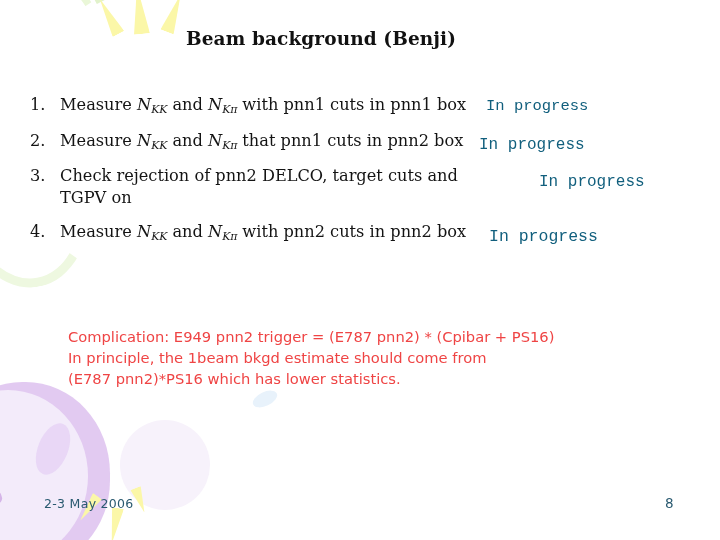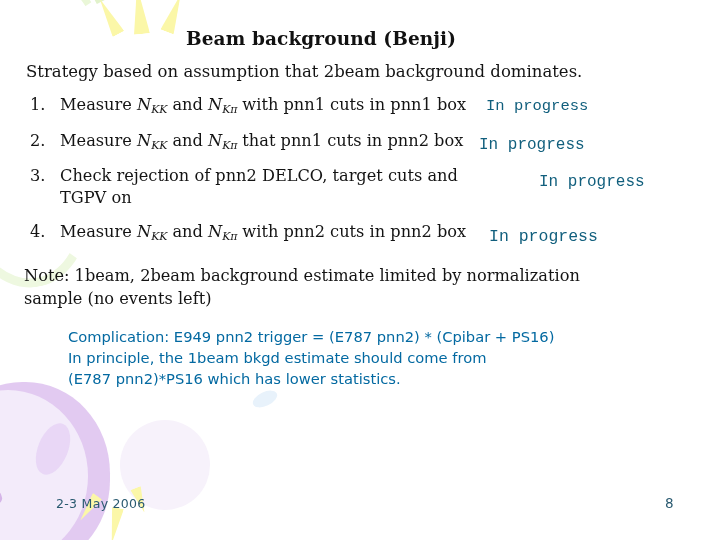--- a/index.html
+++ b/index.html
@@ -227,35 +227,34 @@
   .ip4 { left: 489px; top: 227px; font-size: 16.5px; }
 
   
   .complication {
     position: absolute;
     left: 68px;
     top: 327px;
     width: 640px;
     font-family: "DejaVu Sans", "Liberation Sans", sans-serif;
     font-size: 14.7px;
-    color: #0369a1;
+    color: #ef4444;
     line-height: 1.42;
     white-space: pre;
   }
 
   
   .footer-date {
     position: absolute;
     left: 44px;
     top: 496px;
     font-family: "DejaVu Sans", "Liberation Sans", sans-serif;
     font-size: 12.5px;
     color: #2a5a70;
     letter-spacing: .3px;
-    margin-left: 12px;
   }
   .footer-page {
     position: absolute;
     left: 665px;
     top: 495px;
     font-family: "DejaVu Sans", "Liberation Sans", sans-serif;
     font-size: 13.5px;
     color: #2a5a70;
   }
 </style>
@@ -282,21 +281,20 @@
   <div class="deco balloon-knot"></div>
 
   <div class="deco ray ray-d"></div>
   <div class="deco ray ray-e"></div>
   <div class="deco ray ray-f"></div>
 
   <div class="content">
 
     <div class="slide-title">Beam background (Benji)</div>
 
-    <div class="strategy-line">Strategy based on assumption that 2beam background dominates.</div>
 
     <ol class="numlist" style="list-style:none;margin:0;padding:0;">
 
       <li class="li">
         <span class="num">1.</span>
         <span class="txt"><span>Measure </span><span class="mvar">N</span><span class="msub">KK</span><span> and </span><span class="mvar">N</span><span class="msub">Kπ</span><span> with pnn1 cuts in pnn1 box</span></span>
       </li>
 
       <li class="li">
         <span class="num">2.</span>
@@ -308,21 +306,20 @@
         <span class="txt"><span>Check rejection of pnn2 DELCO, target cuts and TGPV on</span></span>
       </li>
 
       <li class="li">
         <span class="num">4.</span>
         <span class="txt"><span>Measure </span><span class="mvar">N</span><span class="msub">KK</span><span> and </span><span class="mvar">N</span><span class="msub">Kπ</span><span> with pnn2 cuts in pnn2 box</span></span>
       </li>
 
     </ol>
 
-    <div class="note-block">Note: 1beam, 2beam background estimate limited by normalization sample (no events left)</div>
 
     <div class="inprog ip1">In progress</div>
     <div class="inprog ip2">In progress</div>
     <div class="inprog ip3">In progress</div>
     <div class="inprog ip4">In progress</div>
 
     <div class="complication">Complication: E949 pnn2 trigger = (E787 pnn2) * (Cpibar + PS16)
 In principle, the 1beam bkgd estimate should come from
 (E787 pnn2)*PS16 which has lower statistics.</div>
 

